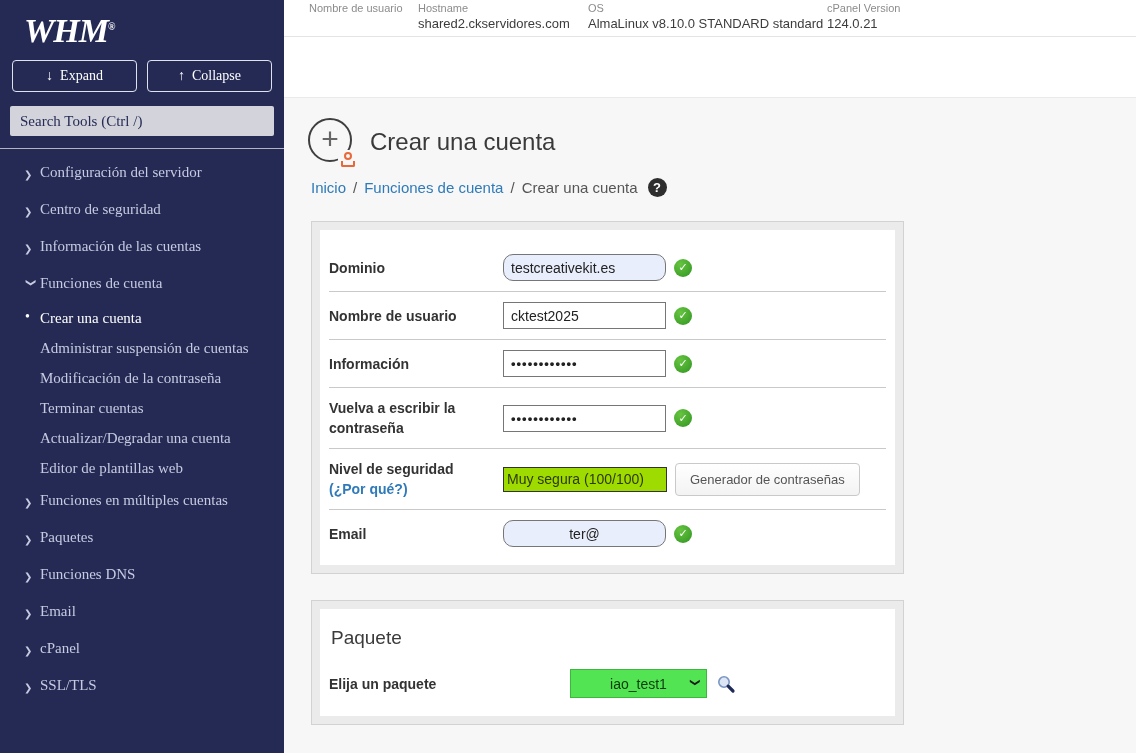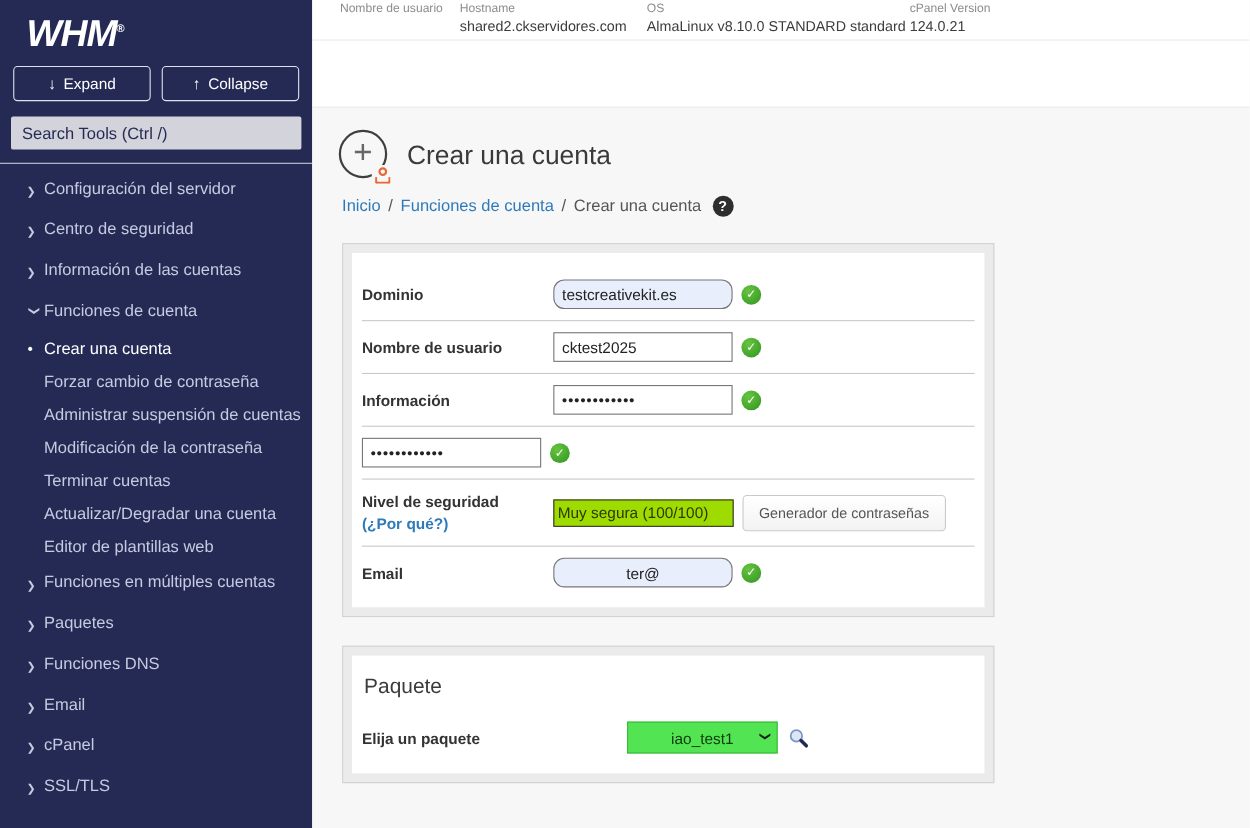--- a/index.html
+++ b/index.html
@@ -1,20 +1,20 @@
 <!DOCTYPE html>
 <html><head>
 <meta charset="utf-8">
 <style>
   * { margin:0; padding:0; box-sizing:border-box; }
   html,body { width:1136px; height:753px; overflow:hidden; }
   body { font-family:"Liberation Sans","DejaVu Sans",sans-serif; display:flex; background:#f7f7f7; color:#3b3b3b; }
 
   
-  .sidebar { width:284px; min-width:284px; height:753px; background:#252a55; color:#c6cbe1; }
+  .sidebar { width:284px; min-width:284px; height:753px; background:#252a55; color:#c6cbe1;font-family:Liberation Serif, serif; }
   .logo { padding:12px 0 0 24px; color:#fff; font-style:italic; font-weight:bold; font-size:34px; letter-spacing:-1px; line-height:38px; }
   .logo sup { font-size:10px; font-style:normal; vertical-align:top; line-height:30px; }
   .side-btns { display:flex; gap:10px; padding:10px 12px 2px 12px; }
   .side-btn { flex:1; height:32px; background:transparent; border:1px solid #dfe2ee; border-radius:4px; color:#fff; font-size:14px; font-family:inherit; display:flex; align-items:center; justify-content:center; gap:7px; cursor:pointer; }
   .search-wrap { padding:12px 10px 12px 10px; border-bottom:1px solid rgba(255,255,255,0.65); }
   .search-input { width:100%; height:30px; background:#d3d4db; border:none; border-radius:2px; padding:0 10px; font-size:15px; font-family:inherit; color:#20264d; }
   .search-input::placeholder { color:#262b55; opacity:1; }
   nav { padding-top:6px; }
   .nav-item { position:relative; cursor:pointer; font-size:15px; line-height:20px; }
   .nav-item.group { padding:7px 10px 7px 24px; display:flex; }
@@ -96,21 +96,20 @@
       </div>
       <div class="nav-item group">
         <span class="chev">❯</span>
         <span>Información de las cuentas</span>
       </div>
       <div class="nav-item group">
         <span class="chev down">❯</span>
         <span>Funciones de cuenta</span>
       </div>
       <div class="nav-item sub active"><span class="bullet">•</span><span>Crear una cuenta</span></div>
-      <div class="nav-item sub"><span>Forzar cambio de contraseña</span></div>
       <div class="nav-item sub"><span>Administrar suspensión de cuentas</span></div>
       <div class="nav-item sub"><span>Modificación de la contraseña</span></div>
       <div class="nav-item sub"><span>Terminar cuentas</span></div>
       <div class="nav-item sub"><span>Actualizar/Degradar una cuenta</span></div>
       <div class="nav-item sub"><span>Editor de plantillas web</span></div>
       <div class="nav-item group">
         <span class="chev">❯</span>
         <span>Funciones en múltiples cuentas</span>
       </div>
       <div class="nav-item group">
@@ -201,20 +200,21 @@
 
         <div class="drow">
           <div class="flabel">Información</div>
           <div class="fctrl">
             <input class="tinput pw" type="text" value="••••••••••••" style="">
             <span class="check-icon">✓</span>
           </div>
         </div>
 
         <div class="drow">
+          <div class="flabel">Vuelva a escribir la contraseña</div>
           <div class="fctrl">
             <input class="tinput pw" type="text" value="••••••••••••" style="">
             <span class="check-icon">✓</span>
           </div>
         </div>
 
         <div class="drow">
           <div class="flabel">
             <span>Nivel de seguridad</span><br>
             <span class="why-link">(¿Por qué?)</span>

